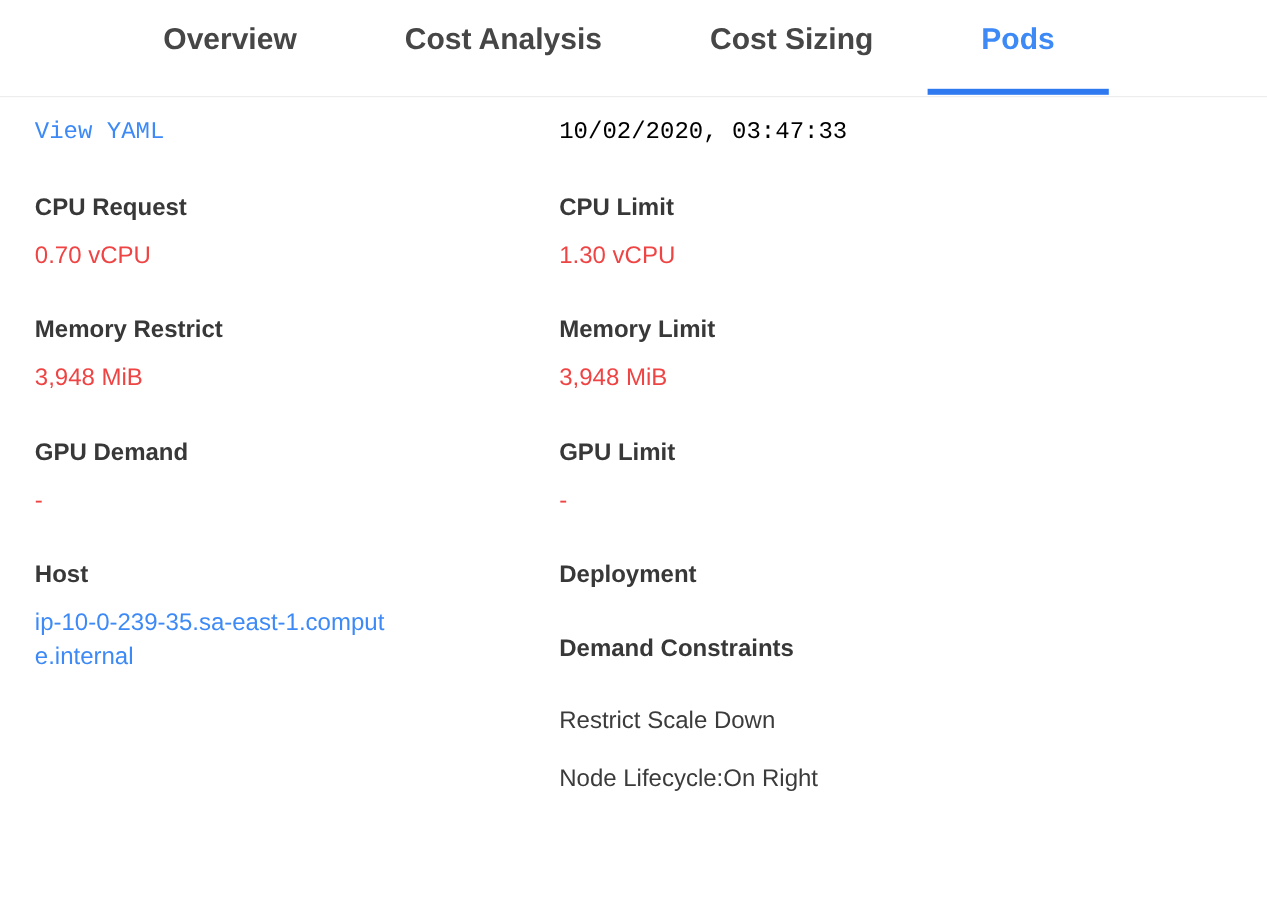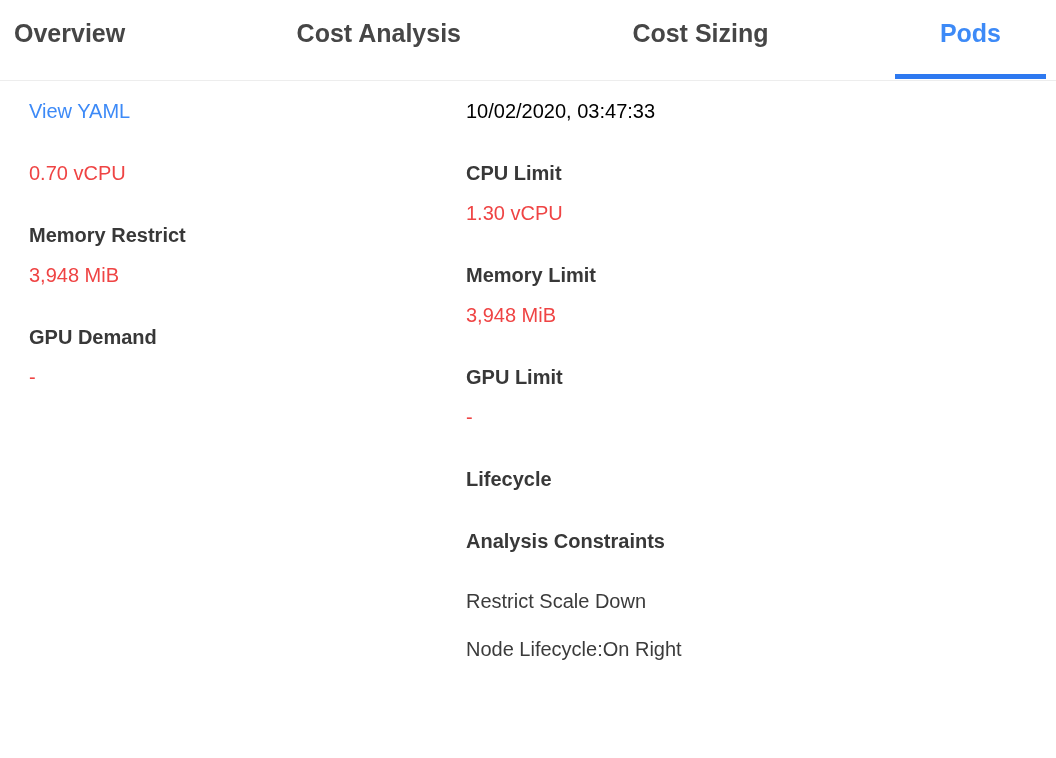--- a/index.html
+++ b/index.html
@@ -7,21 +7,21 @@
     width: 1056px; height: 758px;
     background: #ffffff;
     font-family: "Liberation Sans", sans-serif;
     color: #3b3b3b;
     overflow: hidden;
   }
 
   
   .tabbar {
     display: flex;
-    justify-content: space-between;
+    justify-content: center;
     align-items: stretch;
     height: 81px;
     padding: 0 10px 0 14px;
     border-bottom: 1px solid #ededed;
     background: #fff;
   }
   .tab {
     position: relative;
     padding: 19px 45px 0;
     font-size: 25px;
@@ -40,21 +40,21 @@
     height: 5px;
     background: #2e79f0;
   }
 
   
   .content {
     display: grid;
     grid-template-columns: 437px auto;
     padding: 16px 0 0 29px;
   }
-  .row-top { margin-bottom: 34px; line-height: 28px; font-size: 20px; }
+  .row-top { margin-bottom: 34px; line-height: 28px; font-size: 20px; font-family: Liberation Mono, monospace; }
   .link {
     color: #3d8af7;
     text-decoration: none;
     cursor: pointer;
   }
   .timestamp { color: #000000; }
 
   .field { margin-bottom: 34px; }
   .field-label {
     font-size: 20px;
@@ -96,33 +96,38 @@
 
 <main class="content">
 
   <div class="col">
 
     <div class="row-top">
       <a class="link">View YAML</a>
     </div>
 
     <div class="field">
+      <div class="field-label">CPU Request</div>
       <div class="field-value">0.70 vCPU</div>
     </div>
 
     <div class="field">
       <div class="field-label">Memory Restrict</div>
       <div class="field-value">3,948 MiB</div>
     </div>
 
     <div class="field">
       <div class="field-label">GPU Demand</div>
       <div class="field-value">-</div>
     </div>
 
+    <div class="field">
+      <div class="field-label">Host</div>
+      <a class="field-value link-value host-width">ip-10-0-239-35.sa-east-1.compute.internal</a>
+    </div>
 
   </div>
 
   <div class="col">
 
     <div class="row-top timestamp">10/02/2020, 03:47:33</div>
 
     <div class="field">
       <div class="field-label">CPU Limit</div>
       <div class="field-value">1.30 vCPU</div>
@@ -132,24 +137,24 @@
       <div class="field-label">Memory Limit</div>
       <div class="field-value">3,948 MiB</div>
     </div>
 
     <div class="field">
       <div class="field-label">GPU Limit</div>
       <div class="field-value">-</div>
     </div>
 
     <div class="field">
-      <div class="field-label">Lifecycle</div>
+      <div class="field-label">Deployment</div>
     </div>
 
     <div class="field scaling">
-      <div class="field-label">Analysis Constraints</div>
+      <div class="field-label">Demand Constraints</div>
       <div class="scaling-item">Restrict Scale Down</div>
       <div class="scaling-item">Node Lifecycle:On Right</div>
     </div>
 
   </div>
 
 </main>
 
 </body></html>

